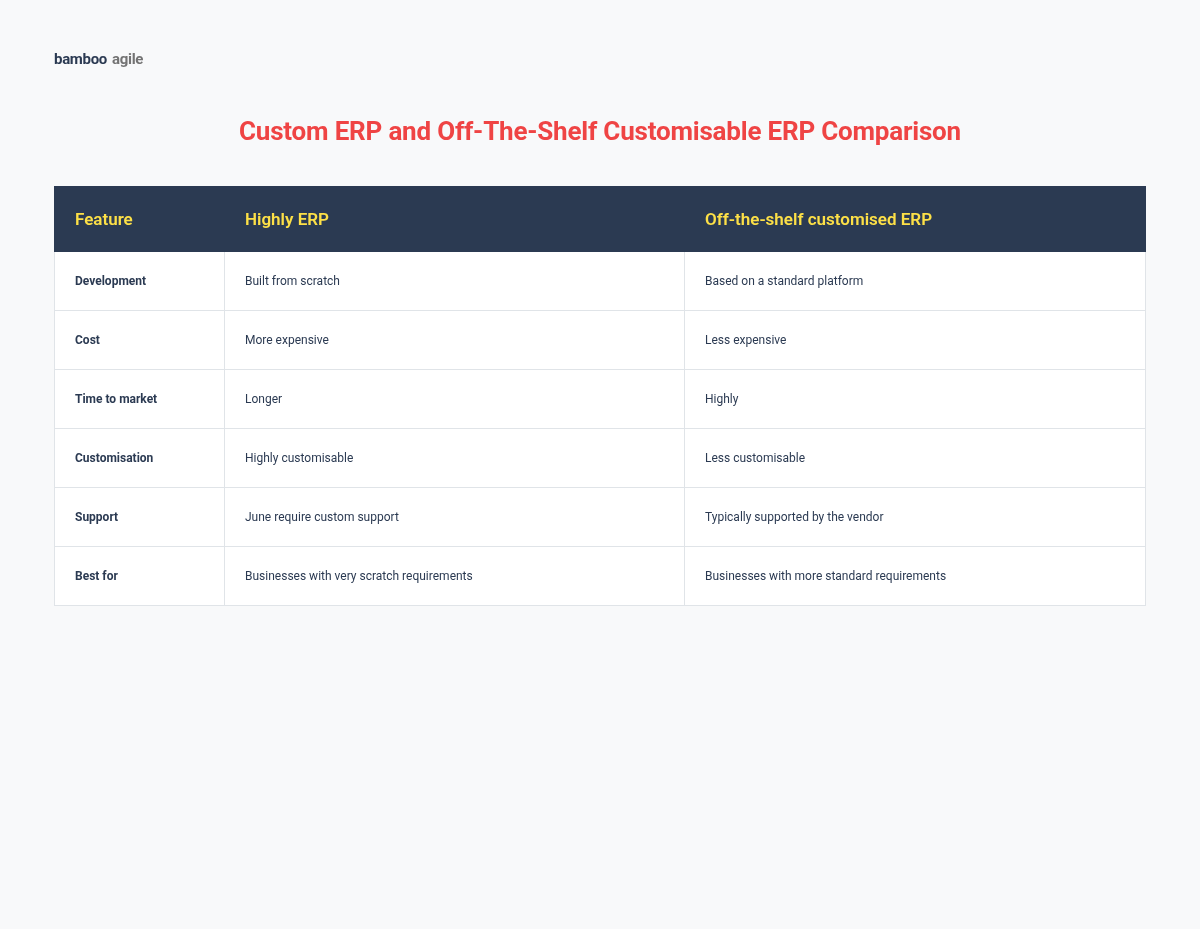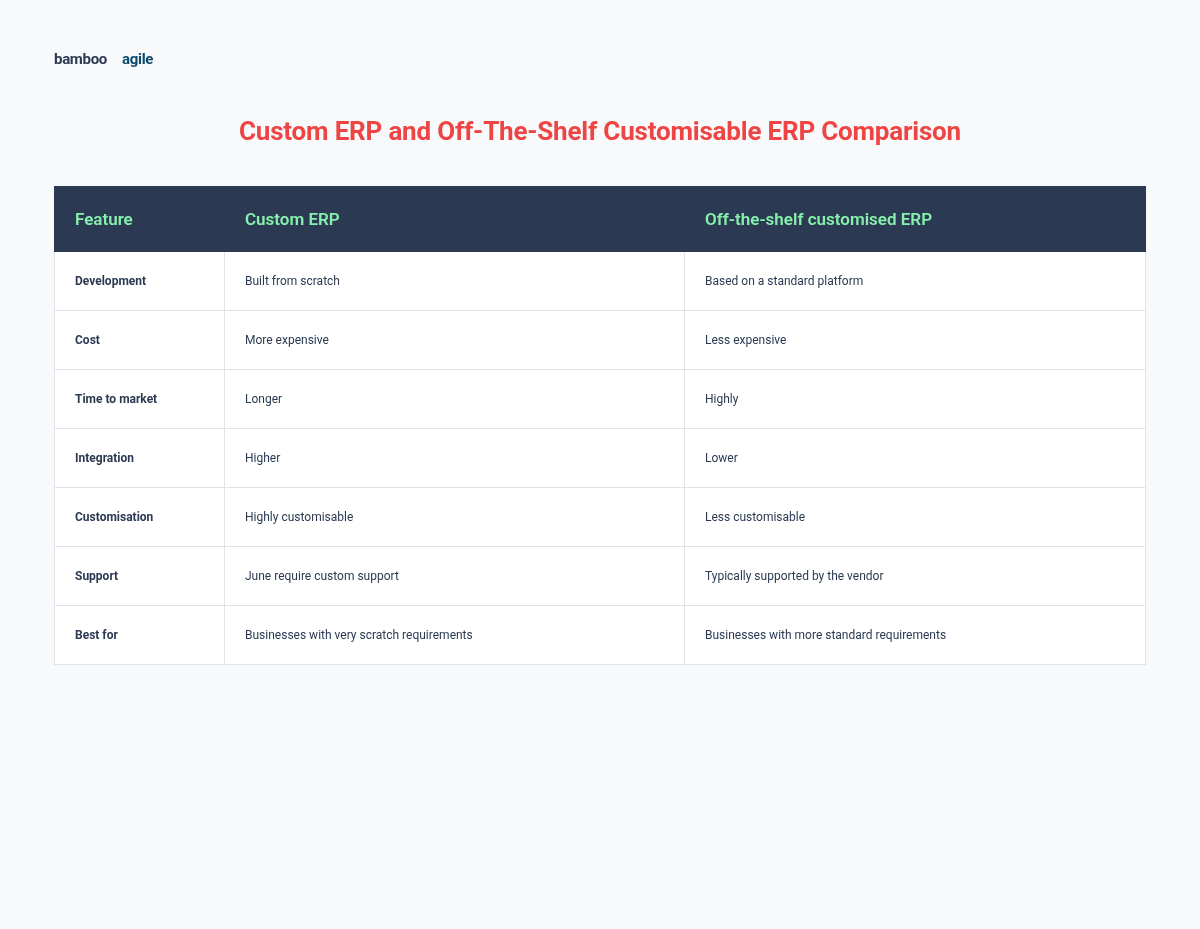--- a/index.html
+++ b/index.html
@@ -19,40 +19,40 @@
       align-items: baseline;
       font-size: 15px;
       font-weight: 700;
       letter-spacing: -0.3px;
       margin-bottom: 48px;
     }
     .logo-primary {
       color: #2B3A52;
     }
     .logo-secondary {
-      color: #0c4a6e;
-      margin-left: 15px;
+      color: #737373;
+      margin-left: 5px;
       text-align: center;
     }
     .title {
       text-align: center;
       color: #ef4444;
       font-size: 26px;
       font-weight: 700;
       margin-bottom: 40px;
       letter-spacing: -0.2px;
     }
     table {
       width: 100%;
       border-collapse: collapse;
       background: #ffffff;
     }
     thead th {
       background: #2B3A52;
-      color: #86efac;
+      color: #fde047;
       text-align: left;
       padding: 22px 20px;
       font-size: 17px;
       font-weight: 600;
       border: 1px solid #2B3A52;
     }
     tbody td {
       padding: 22px 20px;
       font-size: 12px;
       color: #2B3A52;
@@ -79,46 +79,41 @@
   <span class="logo-primary">bamboo</span>
   <span class="logo-secondary">agile</span>
 </div>
 
 <h1 class="title">Custom ERP and Off-The-Shelf Customisable ERP Comparison</h1>
 
 <table>
   <thead>
     <tr>
       <th class="col-feature">Feature</th>
-      <th class="col-custom">Custom ERP</th>
+      <th class="col-custom">Highly ERP</th>
       <th class="col-ots">Off-the-shelf customised ERP</th>
     </tr>
   </thead>
   <tbody>
     <tr>
       <td>Development</td>
       <td>Built from scratch</td>
       <td>Based on a standard platform</td>
     </tr>
     <tr>
       <td>Cost</td>
       <td>More expensive</td>
       <td>Less expensive</td>
     </tr>
     <tr>
       <td>Time to market</td>
       <td>Longer</td>
       <td>Highly</td>
     </tr>
     <tr>
-      <td>Integration</td>
-      <td>Higher</td>
-      <td>Lower</td>
-    </tr>
-    <tr>
       <td>Customisation</td>
       <td>Highly customisable</td>
       <td>Less customisable</td>
     </tr>
     <tr>
       <td>Support</td>
       <td>June require custom support</td>
       <td>Typically supported by the vendor</td>
     </tr>
     <tr>

